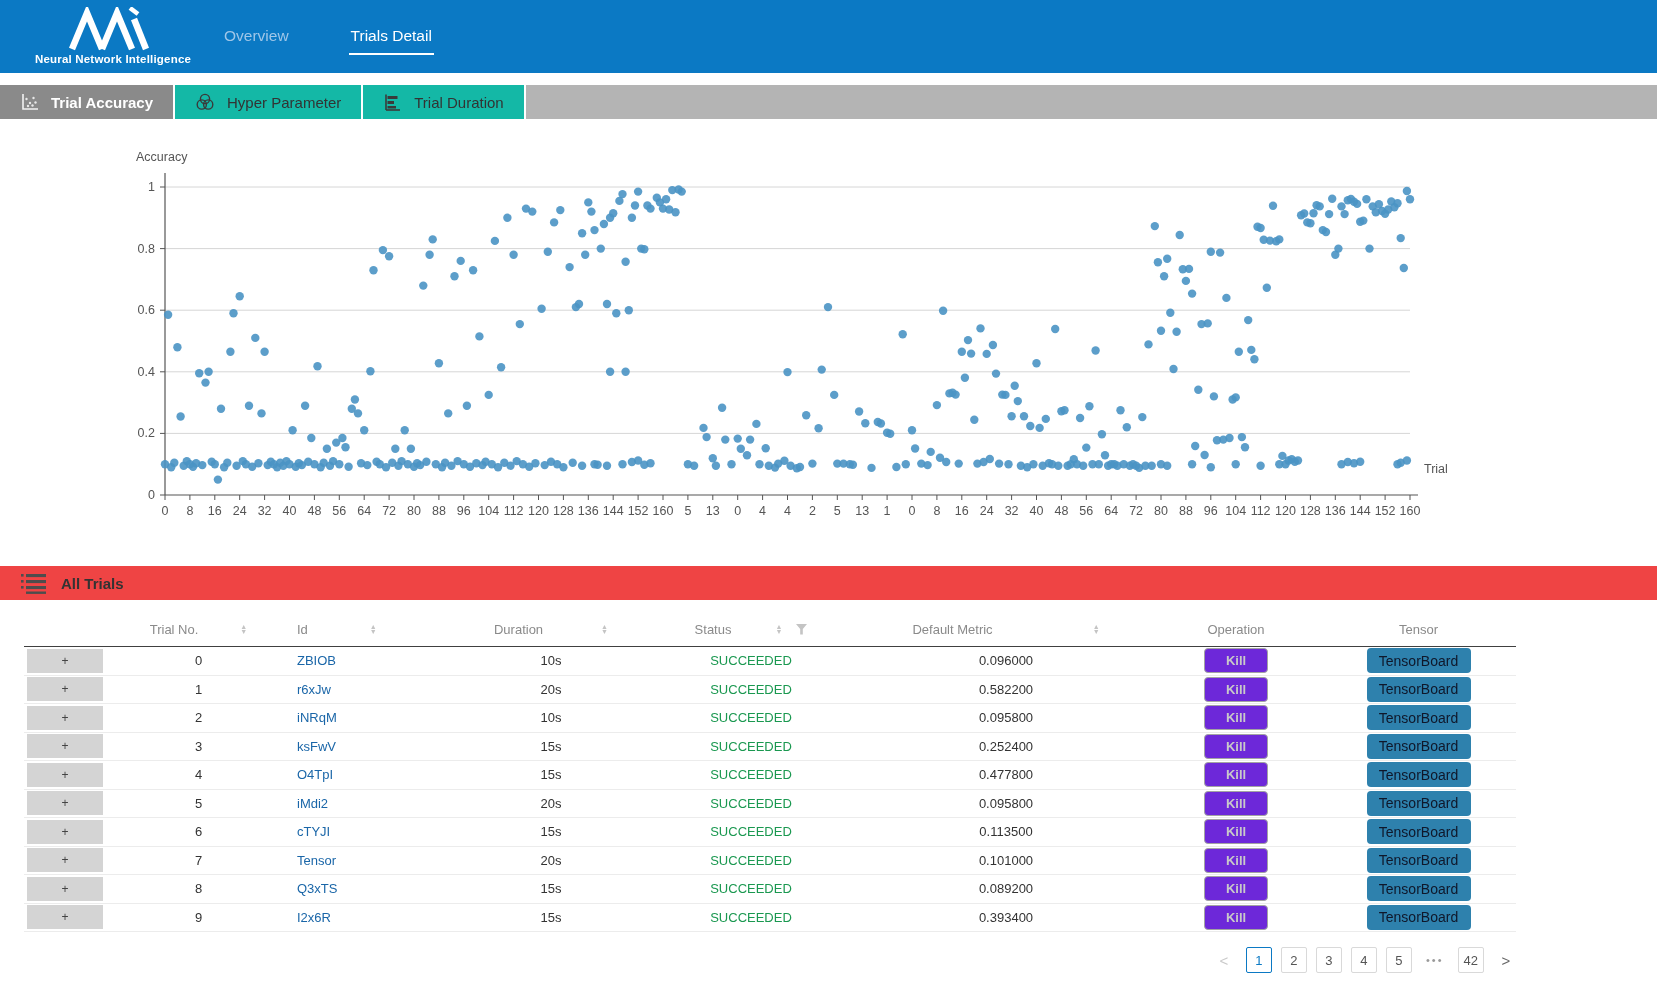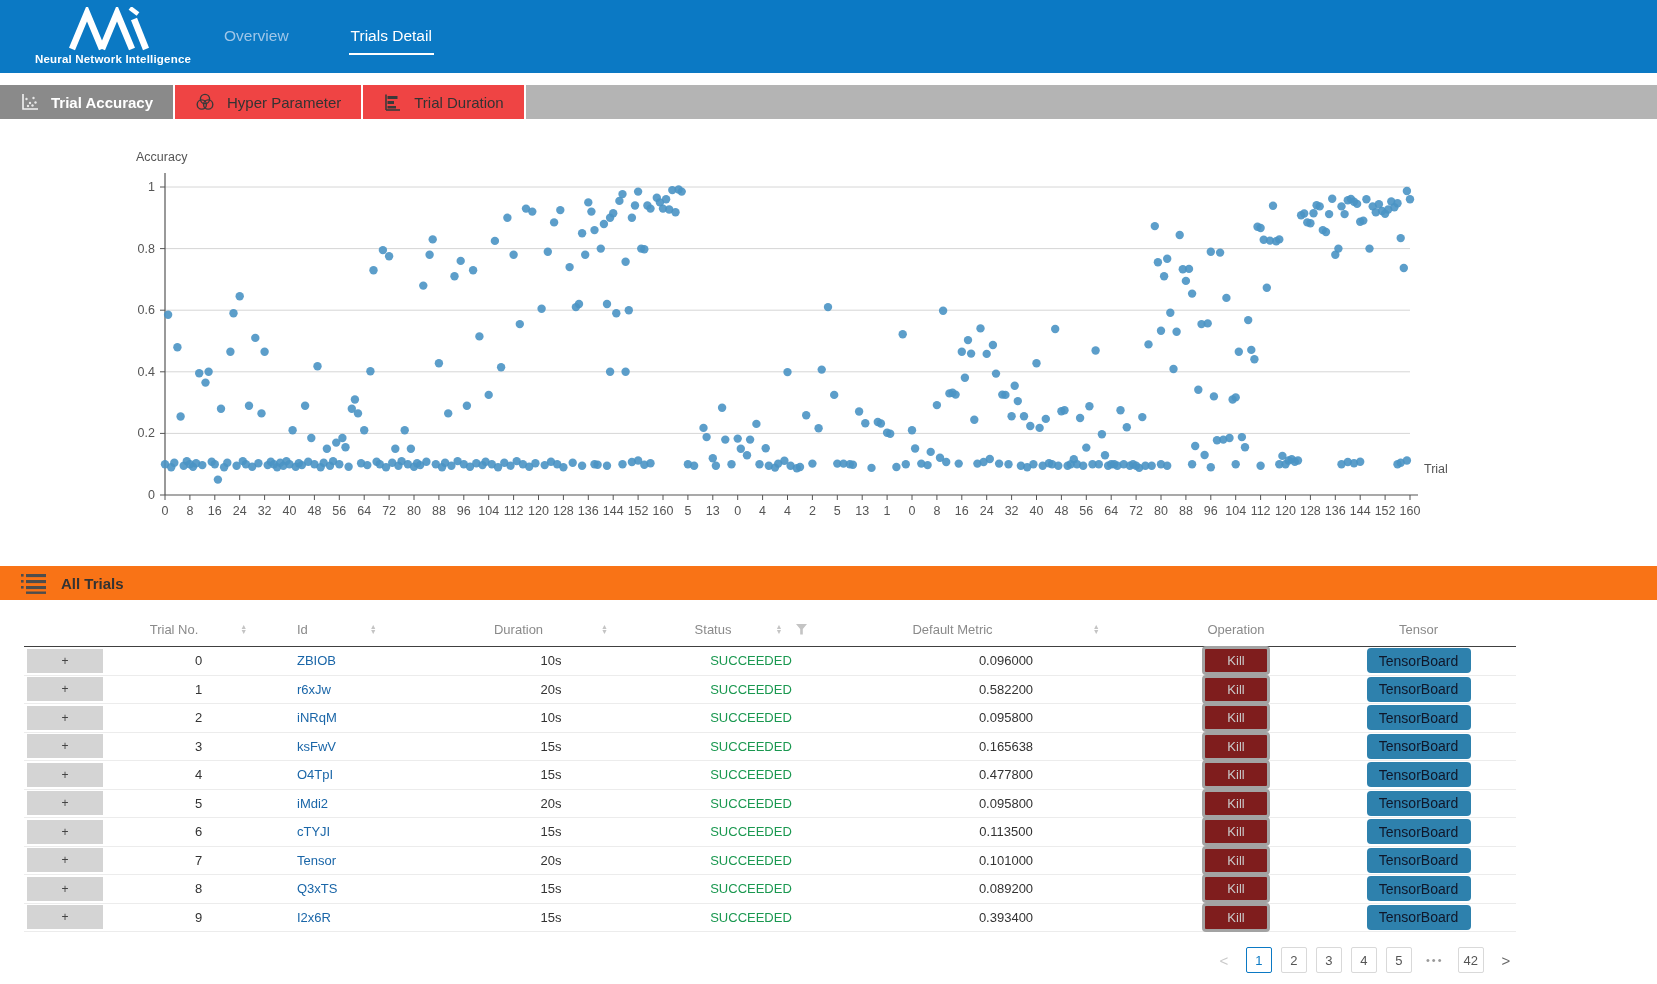--- a/index.html
+++ b/index.html
@@ -10,51 +10,51 @@
   .logo-wrap{position:absolute;left:28px;top:4px;width:170px;height:66px;}
   .logo-svg{position:absolute;left:38px;top:3px;}
   .logo-text{position:absolute;left:0;top:49px;width:170px;text-align:center;color:#fff;
              font-size:11.5px;font-weight:bold;letter-spacing:.2px;}
   .nav-tabs{position:absolute;left:222px;top:0;height:73px;display:flex;gap:58px;align-items:center;}
   .nav-tab{font-size:15.5px;color:#9fc6e8;padding:8px 2px;cursor:pointer;border-bottom:2px solid transparent;}
   .nav-tab.active{color:#fff;border-bottom:2px solid #fff;}
   
   .pivotbar{position:absolute;left:0;top:85px;width:100%;height:34px;background:#b4b4b4;display:flex;}
   .pivot-btn{display:flex;align-items:center;gap:12px;padding:0 20px;border-right:2px solid #fff;
-             font-size:15px;color:#333;background:#ef4444;cursor:pointer;white-space:nowrap;}
+             font-size:15px;color:#333;background:#14b8a6;cursor:pointer;white-space:nowrap;}
   .pivot-btn.active{background:#8a8a8a;color:#fff;font-weight:bold;}
   
   .chart{position:absolute;left:0;top:140px;width:1657px;height:395px;}
   .chart .ylabel{position:absolute;left:136px;top:10px;font-size:12.5px;color:#555;}
   #plot{position:absolute;left:0;top:0;}
   #plot text{font-family:"Liberation Sans",sans-serif;}
   
-  .alltrials{position:absolute;left:0;top:566px;width:100%;height:34px;background:#f97316;
+  .alltrials{position:absolute;left:0;top:566px;width:100%;height:34px;background:#ef4444;
              display:flex;align-items:center;}
   .alltrials .ticon{margin-left:20px;}
   .alltrials .ttitle{margin-left:14px;font-size:15px;font-weight:bold;color:#333;}
   
   .table{position:absolute;left:24px;top:612px;width:1492px;font-size:13px;}
   .thead{display:flex;height:34px;align-items:center;color:#8a8a8a;border-bottom:1px solid #404040;}
   .trow{display:flex;height:27.5px;align-items:center;border-bottom:1px solid #ececec;}
   .c0{width:82px;flex:none;display:flex;justify-content:center;}
   .c1{width:185px;flex:none;display:flex;justify-content:center;align-items:center;gap:42px;}
   .c2{width:170px;flex:none;display:flex;justify-content:flex-start;align-items:center;padding-left:6px;box-sizing:border-box;gap:62px;}
   .c3{width:180px;flex:none;display:flex;justify-content:center;align-items:center;gap:58px;}
   .c4{width:220px;flex:none;display:flex;justify-content:center;align-items:center;gap:44px;}
   .c5{width:290px;flex:none;display:flex;justify-content:center;align-items:center;gap:100px;}
   .c6{width:170px;flex:none;display:flex;justify-content:center;align-items:center;}
   .c7{width:195px;flex:none;display:flex;justify-content:center;align-items:center;}
   .expand-cell{width:76px;height:24px;background:#d4d4d4;display:flex;align-items:center;
                justify-content:center;font-size:12px;color:#444;cursor:pointer;}
   .sorticon{display:inline-flex;flex-direction:column;color:#c4c4c4;font-size:7px;line-height:5px;cursor:pointer;}
   .id-link{color:#1a66a8;cursor:pointer;}
   .status-succeeded{color:#1a9850;}
-  .kill-btn{width:62px;height:23px;border:3px solid #a3a3a3;border-radius:4px;background:#7f1d1d;
-            color:#c9c9c9;font-size:13px;display:flex;align-items:center;justify-content:center;}
+  .kill-btn{width:62px;height:23px;border:1px solid #a3a3a3;border-radius:4px;background:#6d28d9;
+            color:#c9c9c9;font-size:13px;display:flex;align-items:center;justify-content:center;font-weight:bold;}
   .tb-btn{width:104px;height:25px;background:#2e81ad;border-radius:4px;color:#0f172a;font-size:14px;
           display:flex;align-items:center;justify-content:center;cursor:pointer;}
   
   .pagination{position:absolute;top:947px;right:138px;display:flex;gap:9px;align-items:center;}
   .page{min-width:26px;height:26px;box-sizing:border-box;border:1px solid #d9d9d9;border-radius:2px;
         background:#fff;display:flex;align-items:center;justify-content:center;font-size:13px;
         color:#555;padding:0 5px;cursor:pointer;}
   .page.active{border-color:#0b79c4;color:#0b79c4;}
   .page.ellipsis{border:none;color:#999;letter-spacing:2px;font-size:11px;cursor:default;}
   .chev{width:26px;height:26px;display:flex;align-items:center;justify-content:center;font-size:15px;cursor:pointer;}
@@ -785,21 +785,21 @@
       <div class="c2">
             <span class="id-link">ksFwV</span>
           </div>
       <div class="c3">
             <span>15s</span>
           </div>
       <div class="c4">
             <span class="status-succeeded">SUCCEEDED</span>
           </div>
       <div class="c5">
-            <span>0.165638</span>
+            <span>0.252400</span>
           </div>
       <div class="c6">
             <div class="kill-btn">Kill</div>
           </div>
       <div class="c7">
             <div class="tb-btn">TensorBoard</div>
           </div>
     </div>
         <div class="trow">
       <div class="c0">

